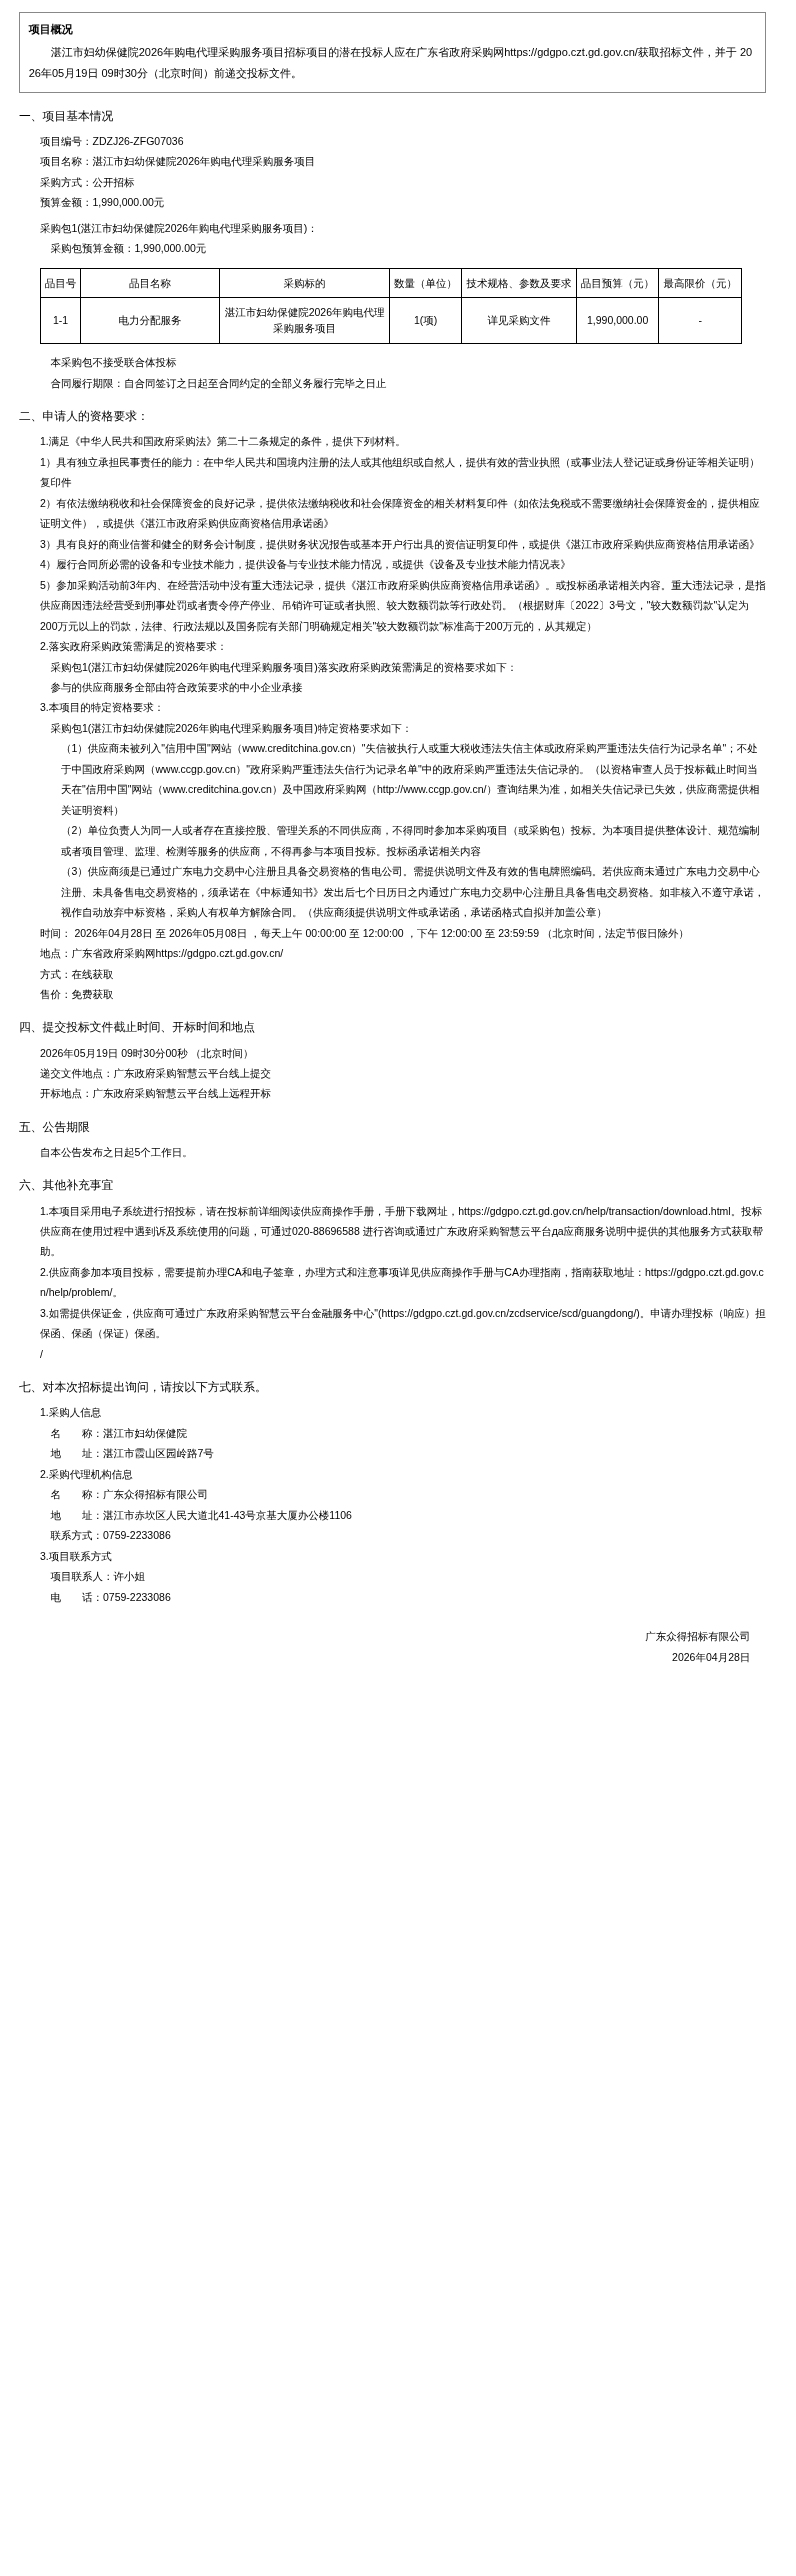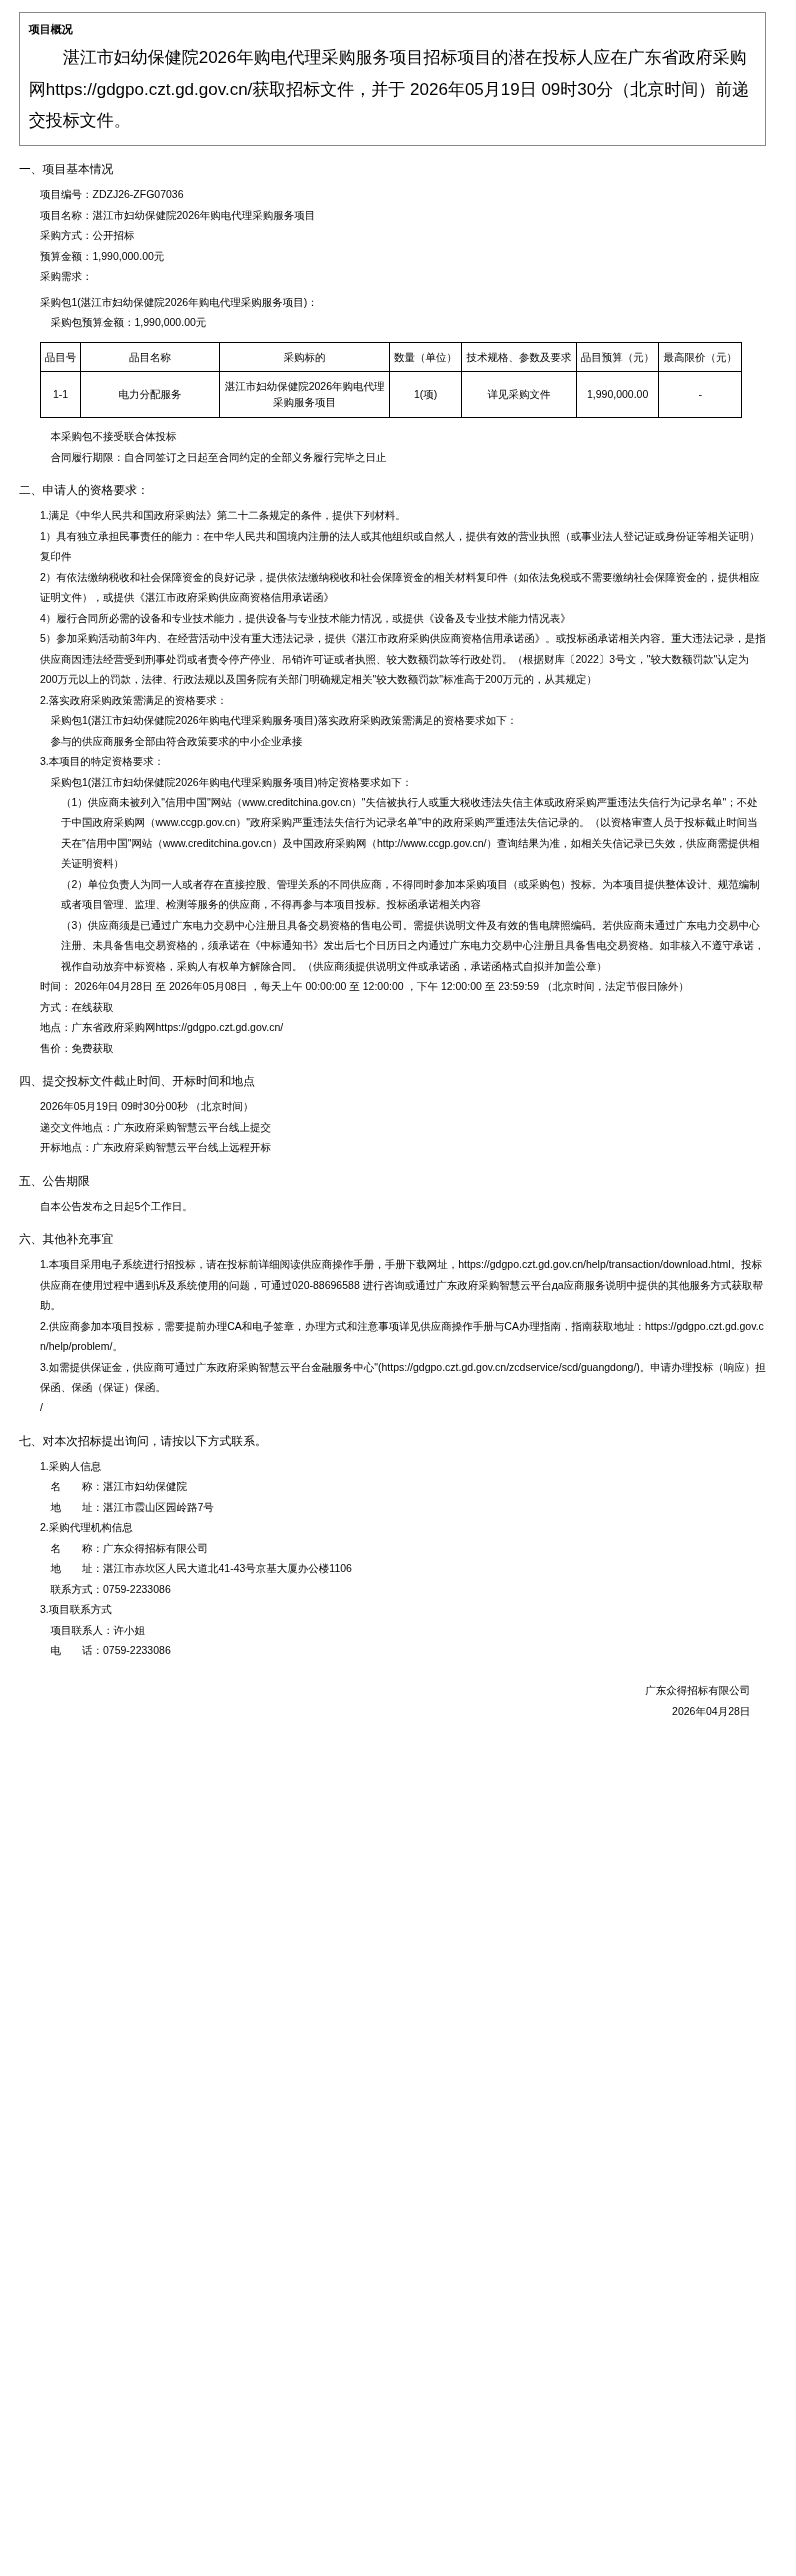--- a/index.html
+++ b/index.html
@@ -26,21 +26,21 @@
     margin: 3.5px 0 14px 0;
   }
   .overview-title {
     font-weight: bold;
     margin-bottom: 3.5px;
     font-size: 11px;
   }
   .overview-body {
     text-indent: 2em;
     line-height: 1.85;
-    font-size: 17px;
+    font-size: 11px;
     word-break: break-all;
   }
   h2.section {
     font-size: 11.8px;
     font-weight: normal;
     margin: 14px 0 5.2px 0;
     line-height: 1.6;
   }
   .ind1 { margin-left: 2em; line-height: 1.95; }
   .ind2 { margin-left: 3em; line-height: 1.95; }
@@ -82,21 +82,20 @@
   <div class="overview-box">
     <div class="overview-title">项目概况</div>
     <div class="overview-body">湛江市妇幼保健院2026年购电代理采购服务项目招标项目的潜在投标人应在广东省政府采购网https://gdgpo.czt.gd.gov.cn/获取招标文件，并于 2026年05月19日 09时30分（北京时间）前递交投标文件。</div>
   </div>
 
   <h2 class="section">一、项目基本情况</h2>
   <div class="ind1">项目编号：ZDZJ26-ZFG07036</div>
   <div class="ind1">项目名称：湛江市妇幼保健院2026年购电代理采购服务项目</div>
   <div class="ind1">采购方式：公开招标</div>
   <div class="ind1">预算金额：1,990,000.00元</div>
-  <div class="ind1">采购需求：</div>
   <div class="small-gap"></div>
   <div class="ind1">采购包1(湛江市妇幼保健院2026年购电代理采购服务项目)：</div>
   <div class="ind2">采购包预算金额：1,990,000.00元</div>
 
   <table class="goods">
     <thead>
       <tr>
         <th>品目号</th>
         <th>品目名称</th>
         <th>采购标的</th>
@@ -119,34 +118,35 @@
     </tbody>
   </table>
 
   <div class="ind2">本采购包不接受联合体投标</div>
   <div class="ind2">合同履行期限：自合同签订之日起至合同约定的全部义务履行完毕之日止</div>
 
   <h2 class="section">二、申请人的资格要求：</h2>
   <div class="ind1">1.满足《中华人民共和国政府采购法》第二十二条规定的条件，提供下列材料。</div>
   <div class="ind1">1）具有独立承担民事责任的能力：在中华人民共和国境内注册的法人或其他组织或自然人，提供有效的营业执照（或事业法人登记证或身份证等相关证明）复印件</div>
   <div class="ind1">2）有依法缴纳税收和社会保障资金的良好记录，提供依法缴纳税收和社会保障资金的相关材料复印件（如依法免税或不需要缴纳社会保障资金的，提供相应证明文件），或提供《湛江市政府采购供应商资格信用承诺函》</div>
+  <div class="ind1">3）具有良好的商业信誉和健全的财务会计制度，提供财务状况报告或基本开户行出具的资信证明复印件，或提供《湛江市政府采购供应商资格信用承诺函》</div>
   <div class="ind1">4）履行合同所必需的设备和专业技术能力，提供设备与专业技术能力情况，或提供《设备及专业技术能力情况表》</div>
   <div class="ind1">5）参加采购活动前3年内、在经营活动中没有重大违法记录，提供《湛江市政府采购供应商资格信用承诺函》。或投标函承诺相关内容。重大违法记录，是指供应商因违法经营受到刑事处罚或者责令停产停业、吊销许可证或者执照、较大数额罚款等行政处罚。（根据财库〔2022〕3号文，"较大数额罚款"认定为200万元以上的罚款，法律、行政法规以及国务院有关部门明确规定相关"较大数额罚款"标准高于200万元的，从其规定）</div>
   <div class="ind1">2.落实政府采购政策需满足的资格要求：</div>
   <div class="ind2">采购包1(湛江市妇幼保健院2026年购电代理采购服务项目)落实政府采购政策需满足的资格要求如下：</div>
   <div class="ind2">参与的供应商服务全部由符合政策要求的中小企业承接</div>
   <div class="ind1">3.本项目的特定资格要求：</div>
   <div class="ind2">采购包1(湛江市妇幼保健院2026年购电代理采购服务项目)特定资格要求如下：</div>
   <div class="ind3">（1）供应商未被列入"信用中国"网站（www.creditchina.gov.cn）"失信被执行人或重大税收违法失信主体或政府采购严重违法失信行为记录名单"；不处于中国政府采购网（www.ccgp.gov.cn）"政府采购严重违法失信行为记录名单"中的政府采购严重违法失信记录的。（以资格审查人员于投标截止时间当天在"信用中国"网站（www.creditchina.gov.cn）及中国政府采购网（http://www.ccgp.gov.cn/）查询结果为准，如相关失信记录已失效，供应商需提供相关证明资料）</div>
   <div class="ind3">（2）单位负责人为同一人或者存在直接控股、管理关系的不同供应商，不得同时参加本采购项目（或采购包）投标。为本项目提供整体设计、规范编制或者项目管理、监理、检测等服务的供应商，不得再参与本项目投标。投标函承诺相关内容</div>
   <div class="ind3">（3）供应商须是已通过广东电力交易中心注册且具备交易资格的售电公司。需提供说明文件及有效的售电牌照编码。若供应商未通过广东电力交易中心注册、未具备售电交易资格的，须承诺在《中标通知书》发出后七个日历日之内通过广东电力交易中心注册且具备售电交易资格。如非核入不遵守承诺，视作自动放弃中标资格，采购人有权单方解除合同。（供应商须提供说明文件或承诺函，承诺函格式自拟并加盖公章）</div>
 
   <div class="ind1">时间： 2026年04月28日 至 2026年05月08日 ，每天上午 00:00:00 至 12:00:00 ，下午 12:00:00 至 23:59:59 （北京时间，法定节假日除外）</div>
+  <div class="ind1">地点：广东省政府采购网https://gdgpo.czt.gd.gov.cn/</div>
   <div class="ind1">方式：在线获取</div>
-  <div class="ind1">地点：广东省政府采购网https://gdgpo.czt.gd.gov.cn/</div>
   <div class="ind1">售价：免费获取</div>
 
   <h2 class="section">四、提交投标文件截止时间、开标时间和地点</h2>
   <div class="ind1">2026年05月19日 09时30分00秒 （北京时间）</div>
   <div class="ind1">递交文件地点：广东政府采购智慧云平台线上提交</div>
   <div class="ind1">开标地点：广东政府采购智慧云平台线上远程开标</div>
 
   <h2 class="section">五、公告期限</h2>
   <div class="ind1">自本公告发布之日起5个工作日。</div>
 

